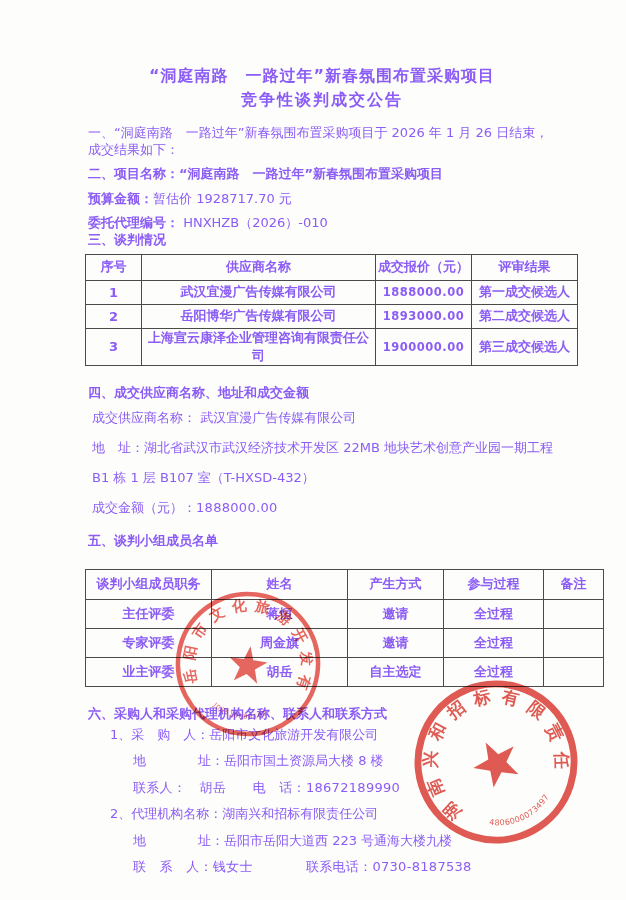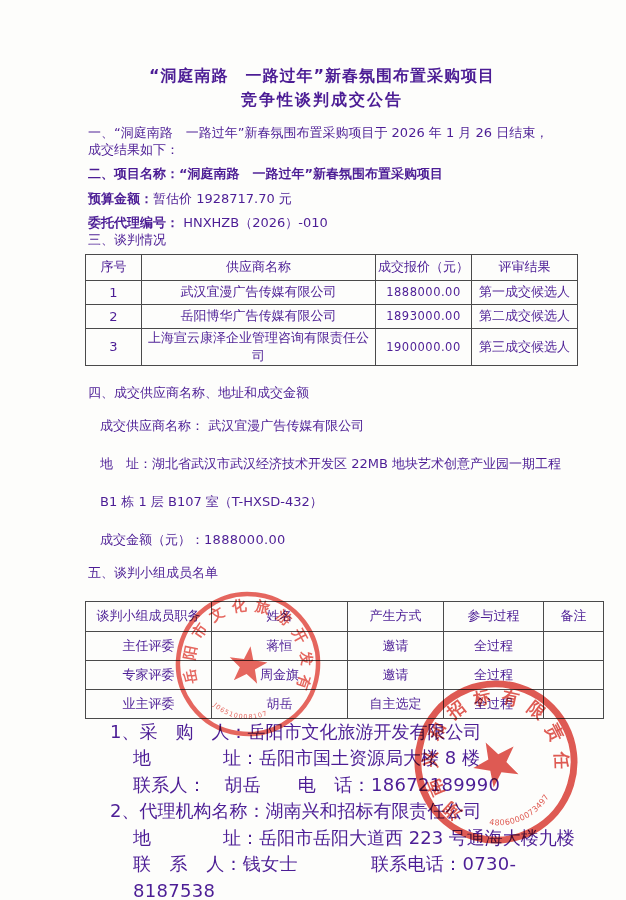--- a/index.html
+++ b/index.html
@@ -3,44 +3,44 @@
 <meta charset="utf-8">
 <style>
   html,body{margin:0;padding:0;background:#ffffff;}
   .page{
     position:relative;
     width:626px;height:900px;
     background:#fdfdfb;
     box-sizing:border-box;
     padding:66px 50px 0 88px;
     font-family:"DejaVu Sans","Liberation Sans",sans-serif;
-    color:#4c1d95;
+    color:#8b5cf6;
     overflow:hidden;
   }
   .doc-title{font-size:16px;font-weight:700;text-align:center;margin:0 0 0 -20px;line-height:20px;letter-spacing:1px;}
   .doc-subtitle{font-size:16px;font-weight:700;text-align:center;margin:4px 0 0 -20px;line-height:20px;letter-spacing:2px;}
   .body-text{font-size:13px;line-height:16.5px;margin:0;}
   .intro{margin-top:15px;}
   .bold{font-weight:700;}
   .kv{margin-top:8px;}
   table{border-collapse:collapse;table-layout:fixed;margin-left:-3px;}
-  td,th{border:1px solid #4a4a4a;font-size:13px;font-weight:400;text-align:center;vertical-align:middle;padding:0 2px;overflow:hidden;}
+  td,th{border:1px solid #4a4a4a;font-size:13px;font-weight:700;text-align:center;vertical-align:middle;padding:0 2px;overflow:hidden;}
   .t1{width:492px;margin-top:6px;}
   .t1 th{height:25px;}
   .t1 td{height:23px;}
   .t1 .num{font-size:11.5px;letter-spacing:.5px;}
   .t2{width:518px;margin-top:20px;}
   .t2 th{height:29px;}
   .t2 td{height:28px;}
-  .sec-heading{font-size:13px;font-weight:400;line-height:16px;margin:0;}
+  .sec-heading{font-size:13px;font-weight:700;line-height:16px;margin:0;}
   .h4{margin-top:19px;}
-  .sec4 p{font-size:13px;line-height:26px;margin:12px;}
+  .sec4 p{font-size:13px;line-height:26px;margin:4px;}
   .h5{margin-top:12px;}
   .h6{margin-top:19px;}
-  .contacts p{font-size:18px;line-height:26.5px;margin:0;}
+  .contacts p{font-size:13px;line-height:26.5px;margin:0;}
   .ind1{padding-left:22px;}
   .ind2{padding-left:45px;}
   .amount-num,.phone{letter-spacing:.3px;}
   .stamp{position:absolute;mix-blend-mode:multiply;opacity:.82;pointer-events:none;}
   .stamp-1{left:168px;top:584px;}
   .stamp-2{left:406px;top:672px;transform:rotate(-28deg);}
 </style>
 </head>
 <body>
 
@@ -136,20 +136,21 @@
     <tr>
       <td>业主评委</td>
       <td>胡岳</td>
       <td>自主选定</td>
       <td>全过程</td>
       <td></td>
     </tr>
   </tbody>
     </table>
 
+  <p class="sec-heading h6">六、采购人和采购代理机构名称、联系人和联系方式</p>
   <div class="contacts">
     <p class="ind1"><span>1、采　购　人：</span><span>岳阳市文化旅游开发有限公司</span></p>
     <p class="ind2"><span>地　　　　址：</span><span>岳阳市国土资源局大楼 8 楼</span></p>
     <p class="ind2 phone">联系人：　胡岳　　电　话：18672189990</p>
     <p class="ind1"><span>2、代理机构名称：</span><span>湖南兴和招标有限责任公司</span></p>
     <p class="ind2"><span>地　　　　址：</span><span>岳阳市岳阳大道西 223 号通海大楼九楼</span></p>
     <p class="ind2 phone">联　系　人：钱女士　　　　联系电话：0730-8187538</p>
   </div>
 
   <svg class="stamp stamp-1" width="160" height="160" viewBox="0 0 160 160">

